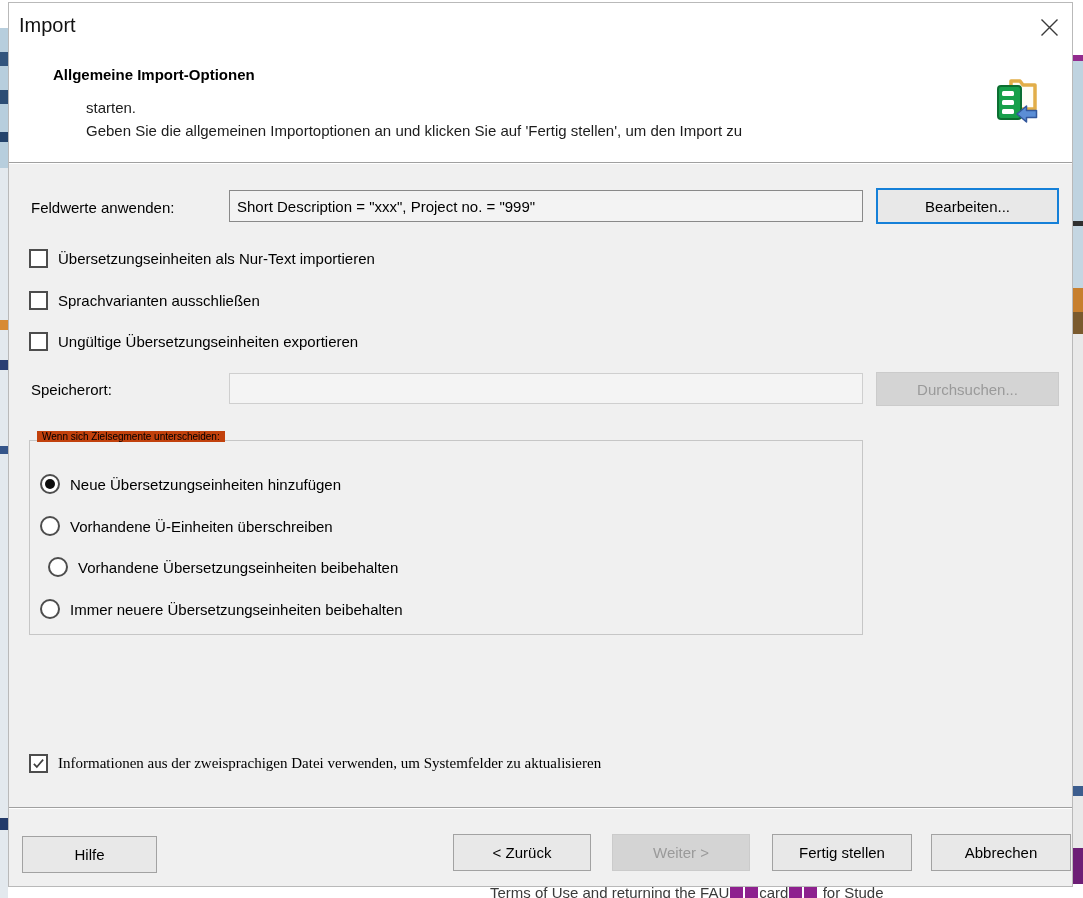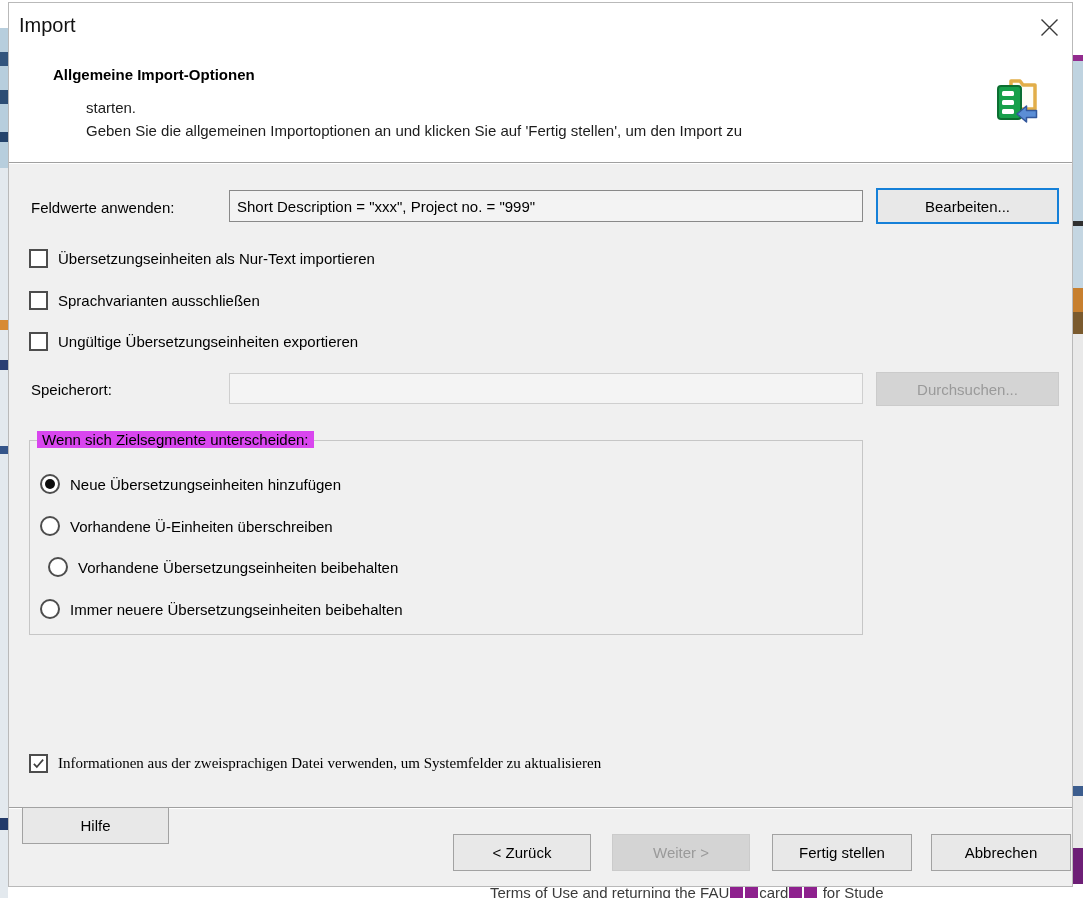--- a/index.html
+++ b/index.html
@@ -45,22 +45,22 @@
   .btn.focused { border:2px solid #1580d8; }
   .btn.disabled { background:#d4d4d4; border:1px solid #cbcbcb; color:#9a9a9a; cursor:default; }
 
   .check-row, .radio-row { position:absolute; display:flex; align-items:center; gap:10px; cursor:pointer; }
   .cb { width:19px; height:19px; background:#fff; border:2px solid #4d4d4d;
         display:flex; align-items:center; justify-content:center; flex:0 0 auto; }
   .row-label { font-size:15px; color:#000; white-space:nowrap; }
 
   .groupbox { position:absolute; left:20px; top:437px; width:834px; height:195px;
               border:1px solid #c6c6c6; }
-  .legend { position:absolute; left:7px; top:-10px; background:#d946ef;
-            padding:0 5px; font-size:15px; color:#000; }
+  .legend { position:absolute; left:7px; top:-10px; background:#c2410c;
+            padding:0 5px; font-size:10px; color:#000; }
   .radio { width:20px; height:20px; border-radius:50%; background:#fff;
            border:2px solid #4d4d4d; display:flex; align-items:center;
            justify-content:center; flex:0 0 auto; }
   .radio .dot { width:10px; height:10px; border-radius:50%; background:#0c0c0c; display:none; }
   .radio.selected .dot { display:block; }
 </style>
 </head>
 <body>
 
 <div class="screen">
@@ -167,20 +167,20 @@
       <span class="cb">
         <svg width="13" height="13" viewBox="0 0 14 14">
             <path d="M2 7.5 l3.2 3.2 L12 2.8" fill="none" stroke="#3f3f3f" stroke-width="1.8"></path>
           </svg>
       </span>
       <span class="row-label">Informationen aus der zweisprachigen Datei verwenden, um Systemfelder zu aktualisieren</span>
     </div>
 
     <div class="etched bottom"></div>
 
-    <button class="btn" style="left:13px; top:804px; width:147px; height:37px;">Hilfe</button>
+    <button class="btn" style="left:13px; top:833px; width:135px; height:37px;">Hilfe</button>
     <button class="btn" style="left:444px; top:831px; width:138px; height:37px;">&lt; Zurück</button>
     <button class="btn disabled" style="left:603px; top:831px; width:138px; height:37px;">Weiter &gt;</button>
     <button class="btn" style="left:763px; top:831px; width:140px; height:37px;">Fertig stellen</button>
     <button class="btn" style="left:922px; top:831px; width:140px; height:37px;">Abbrechen</button>
 
   </div>
 </div>
 
 </body></html>

